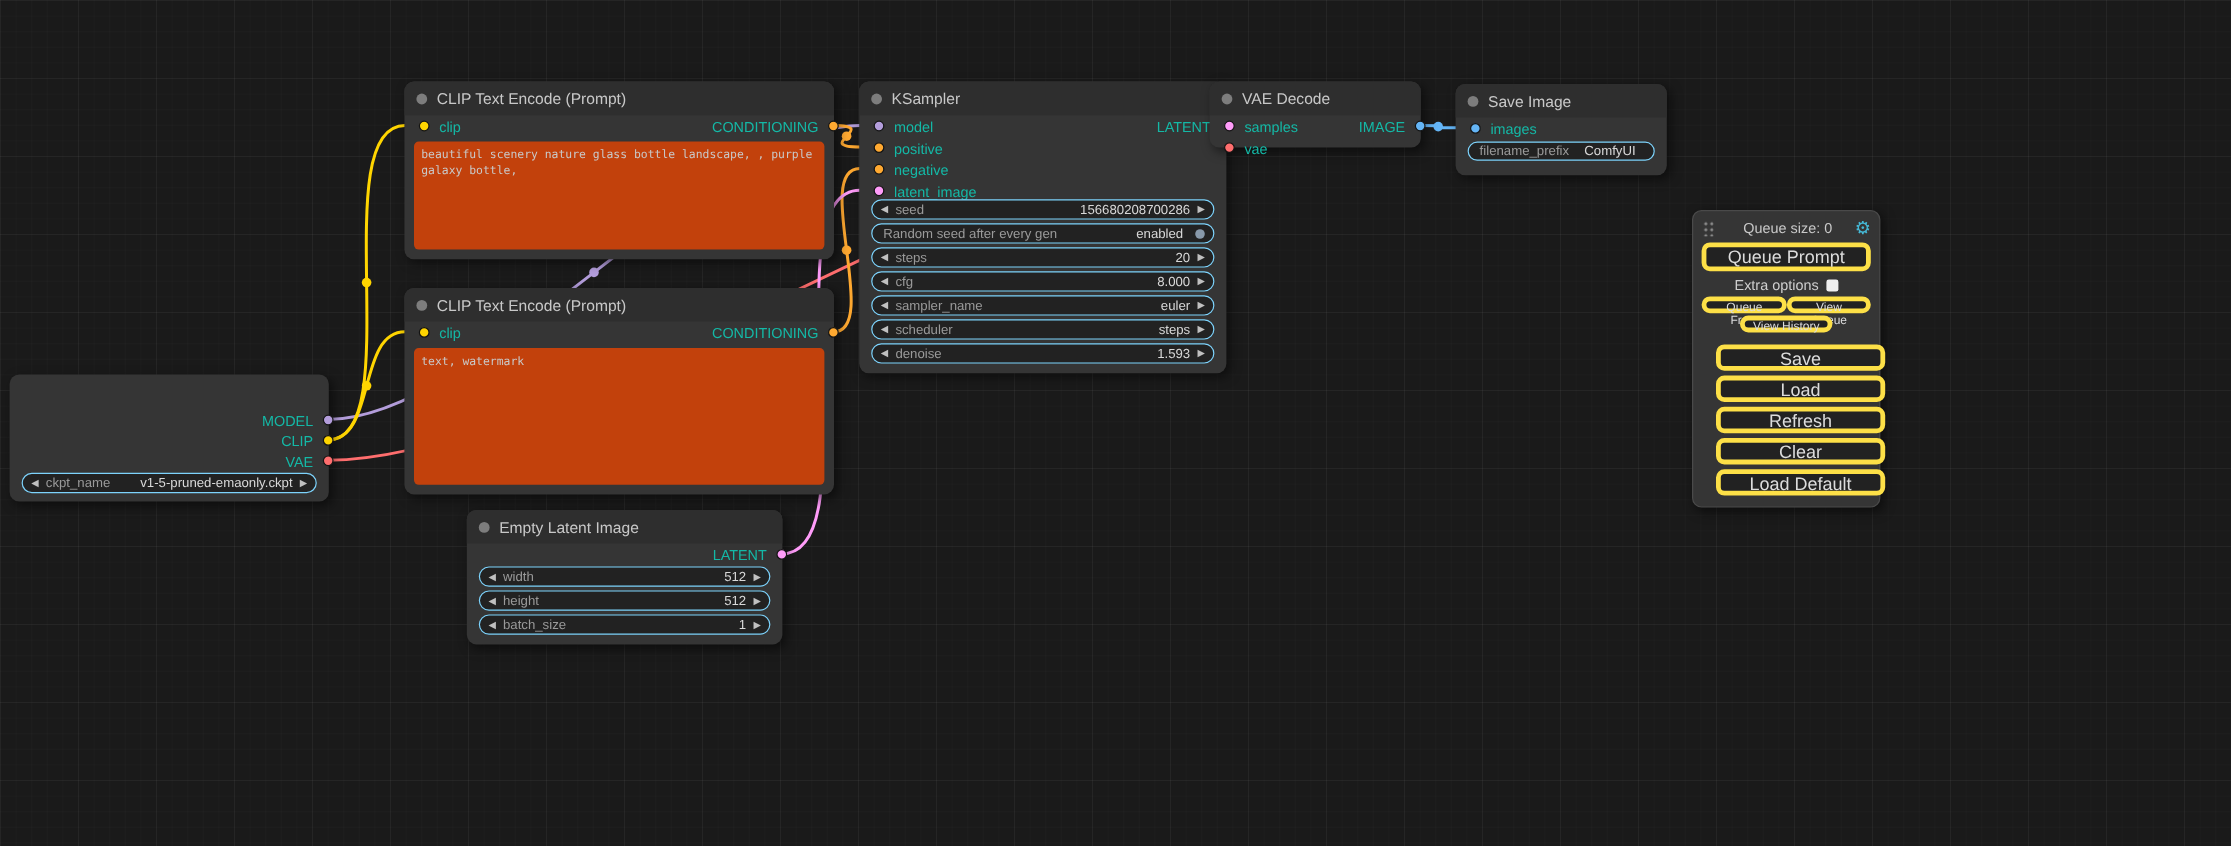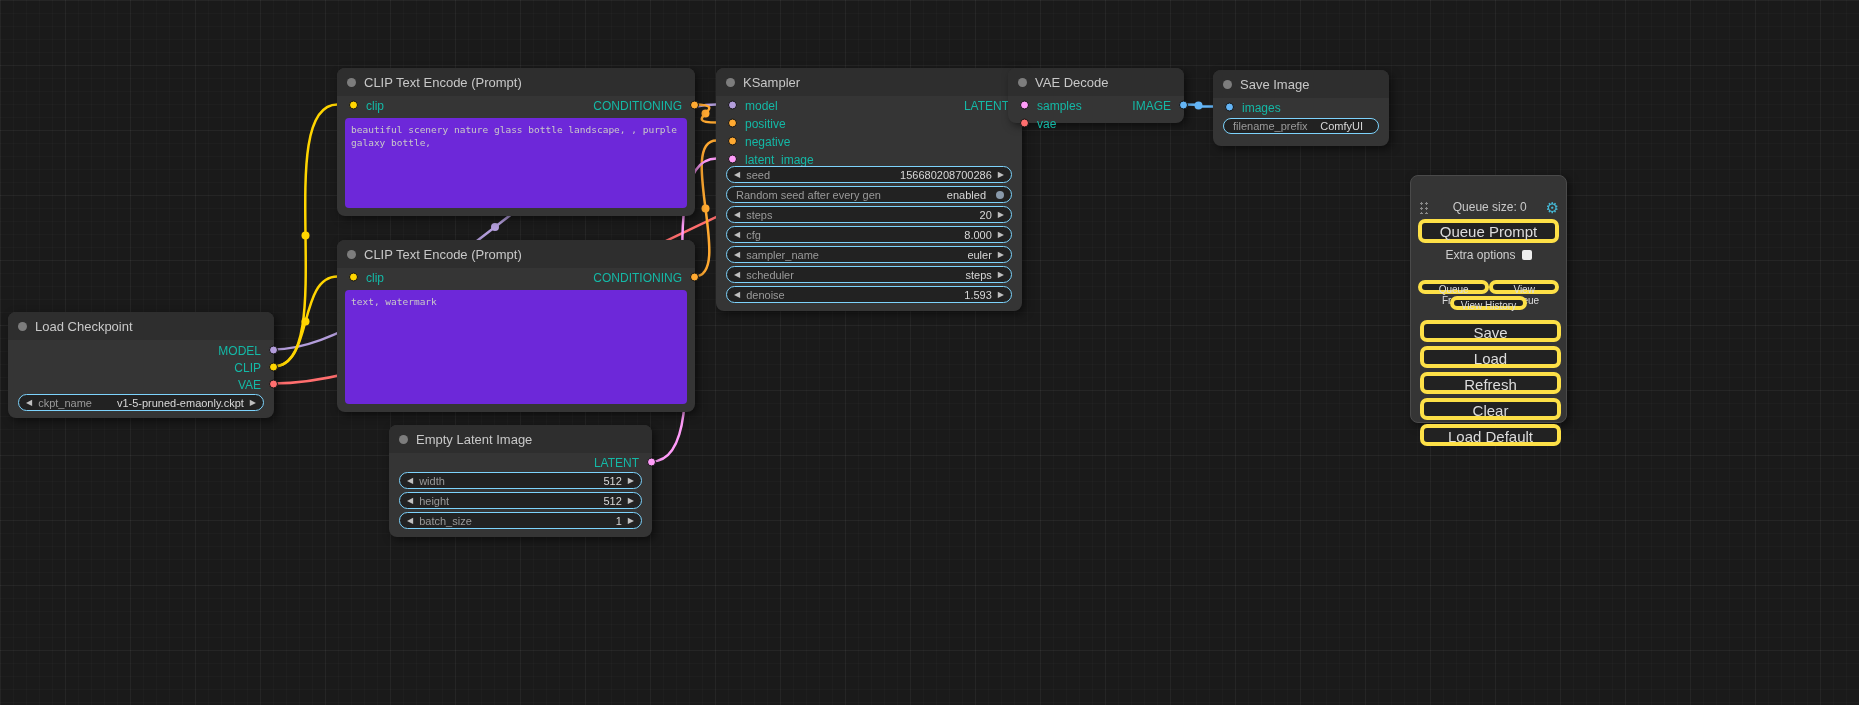--- a/index.html
+++ b/index.html
@@ -32,38 +32,38 @@
   .widget{position:absolute;left:10px;right:10px;height:17px;background:#222;
           border:1px solid #7dd3fc;border-radius:9px;display:flex;align-items:center;
           padding:0 7px;font-size:11px}
   .widget .arr{color:#c0c0c0;font-size:8px;line-height:1;flex:none;cursor:pointer}
   .widget .wlabel{color:#9a9a9a;margin:0 6px;white-space:nowrap;flex:none}
   .widget .wvalue{color:#d8d8d8;flex:1;text-align:right;margin-right:6px;
                   white-space:nowrap;overflow:hidden}
   .widget.noarrow{padding:0 9px}
   .widget.noarrow .wlabel{margin-left:0}
   .toggle-ind{width:8px;height:8px;border-radius:50%;flex:none;margin-left:4px;margin-right:-2px}
-  .prompt{position:absolute;left:8px;right:8px;top:50px;bottom:8px;background:#6d28d9;
+  .prompt{position:absolute;left:8px;right:8px;top:50px;bottom:8px;background:#c2410c;
           border-radius:4px;padding:5px 6px;font-family:"DejaVu Sans Mono",monospace;
           font-size:9.5px;line-height:1.4;color:#c9c9c9;white-space:pre-wrap;word-break:break-word}
   #menu{position:absolute;z-index:3;left:1410px;top:175px;width:157px;height:248px;
         background:#353535;border:1px solid #4a4a4a;border-radius:8px;
-        box-shadow:3px 3px 9px rgba(0,0,0,.5);padding:22px 7px;color:#ccc}
+        box-shadow:3px 3px 9px rgba(0,0,0,.5);padding:5px 7px;color:#ccc}
   .menu-header{display:flex;align-items:center;height:18px;margin-bottom:2px}
   .drag-dots{width:9px;height:13px;flex:none;margin:0 6px 0 1px;
              background-image:radial-gradient(#8a8a8a 1.2px,transparent 1.4px);
              background-size:5px 5px;cursor:grab}
   .queue-size{flex:1;text-align:center;font-size:12px;color:#c9c9c9}
   .gear{color:#45b8d5;font-size:15px;flex:none;cursor:pointer;line-height:1}
   .btn{display:block;width:100%;background:#222;border:4px solid #fde047;border-radius:7px;
        color:#dcdcdc;font-family:inherit;cursor:pointer}
-  .btn.big{height:22px;font-size:15px;margin:4px 2px}
+  .btn.big{height:22px;font-size:15px;margin:4px 12px}
   .btn.qp{height:24px;margin:3px 0 4px 0}
   .extra-row{display:flex;align-items:center;justify-content:center;gap:6px;
-             font-size:12px;height:15px;margin:1px 0 18px 0;color:#cfcfcf}
+             font-size:12px;height:15px;margin:1px 0 2px 0;color:#cfcfcf}
   .checkbox{width:10px;height:10px;background:#efefef;border-radius:2px;cursor:pointer}
   .small-row{display:flex;justify-content:space-between;margin:2px 0}
   .small-row.center{justify-content:center}
   .btn.small{height:14px;font-size:10px;line-height:11px;border-radius:8px;
              padding:0 7px;width:auto;display:inline-block}
 </style>
 </head>
 <body>
 
 <svg id="links-svg">
@@ -81,24 +81,20 @@
     <circle cx="705.5" cy="208.5" r="4" fill="#FFA931"></circle>
     <path d="M 651.5 461.5 C 728.9733825258714 461.5, 639.0266174741286 158.5, 716.5 158.5" stroke="#FF9CF9" stroke-width="2.5" fill="none" stroke-linecap="round"></path>
     <circle cx="684" cy="310" r="4" fill="#FF9CF9"></circle>
     <path d="M 980.5 104.5 C 1020.5 104.5, 968.5 104.5, 1008.5 104.5" stroke="#FF9CF9" stroke-width="2.5" fill="none" stroke-linecap="round"></path>
     <circle cx="994.5" cy="104.5" r="4" fill="#FF9CF9"></circle>
     <path d="M 1183.5 104.5 C 1223.5 104.5, 1173.5 106.5, 1213.5 106.5" stroke="#64B5F6" stroke-width="2.5" fill="none" stroke-linecap="round"></path>
     <circle cx="1198.5" cy="105.5" r="4" fill="#64B5F6"></circle>
   </svg>
 
 <div class="node" style="left:8px;top:312px;width:266px;height:106px">
-  <div class="ntitle">
-    <span class="tdot"></span>
-    <span>Load Checkpoint</span>
-  </div>
   <div class="slot out" style="top:29px">
     <span class="slot-label">MODEL</span>
     <span class="dot" style="background-color: rgb(179, 157, 219);"></span>
   </div>
   <div class="slot out" style="top:46px">
     <span class="slot-label">CLIP</span>
     <span class="dot" style="background-color: rgb(255, 213, 0);"></span>
   </div>
   <div class="slot out" style="top:63px">
     <span class="slot-label">VAE</span>

